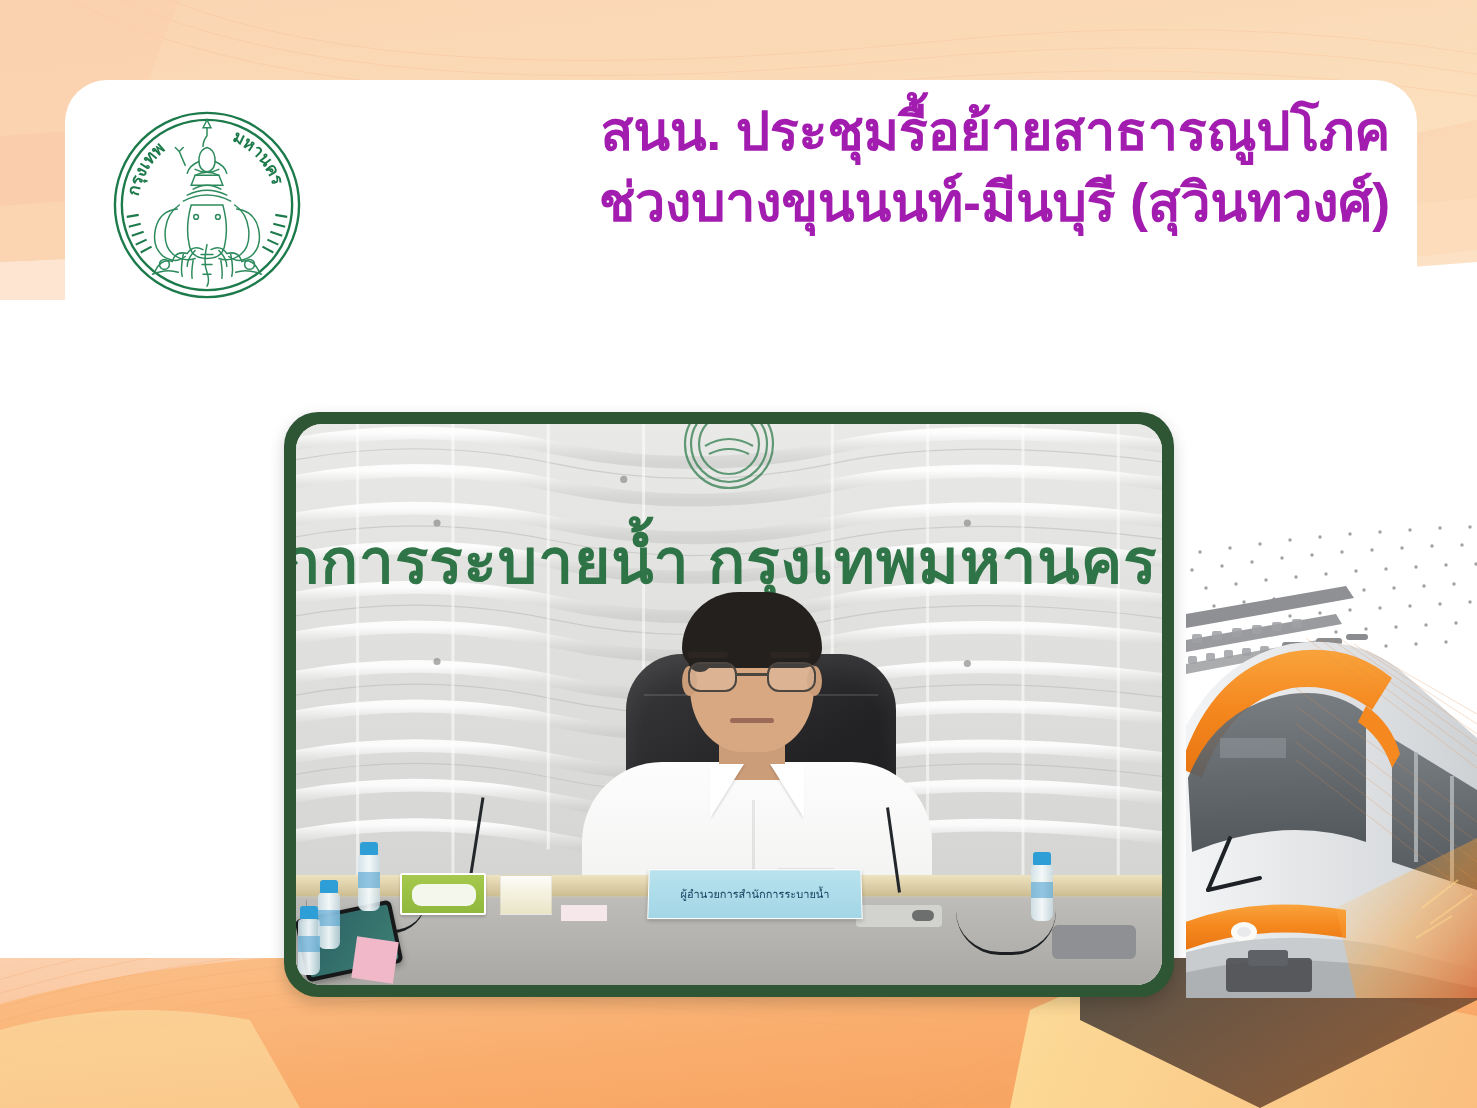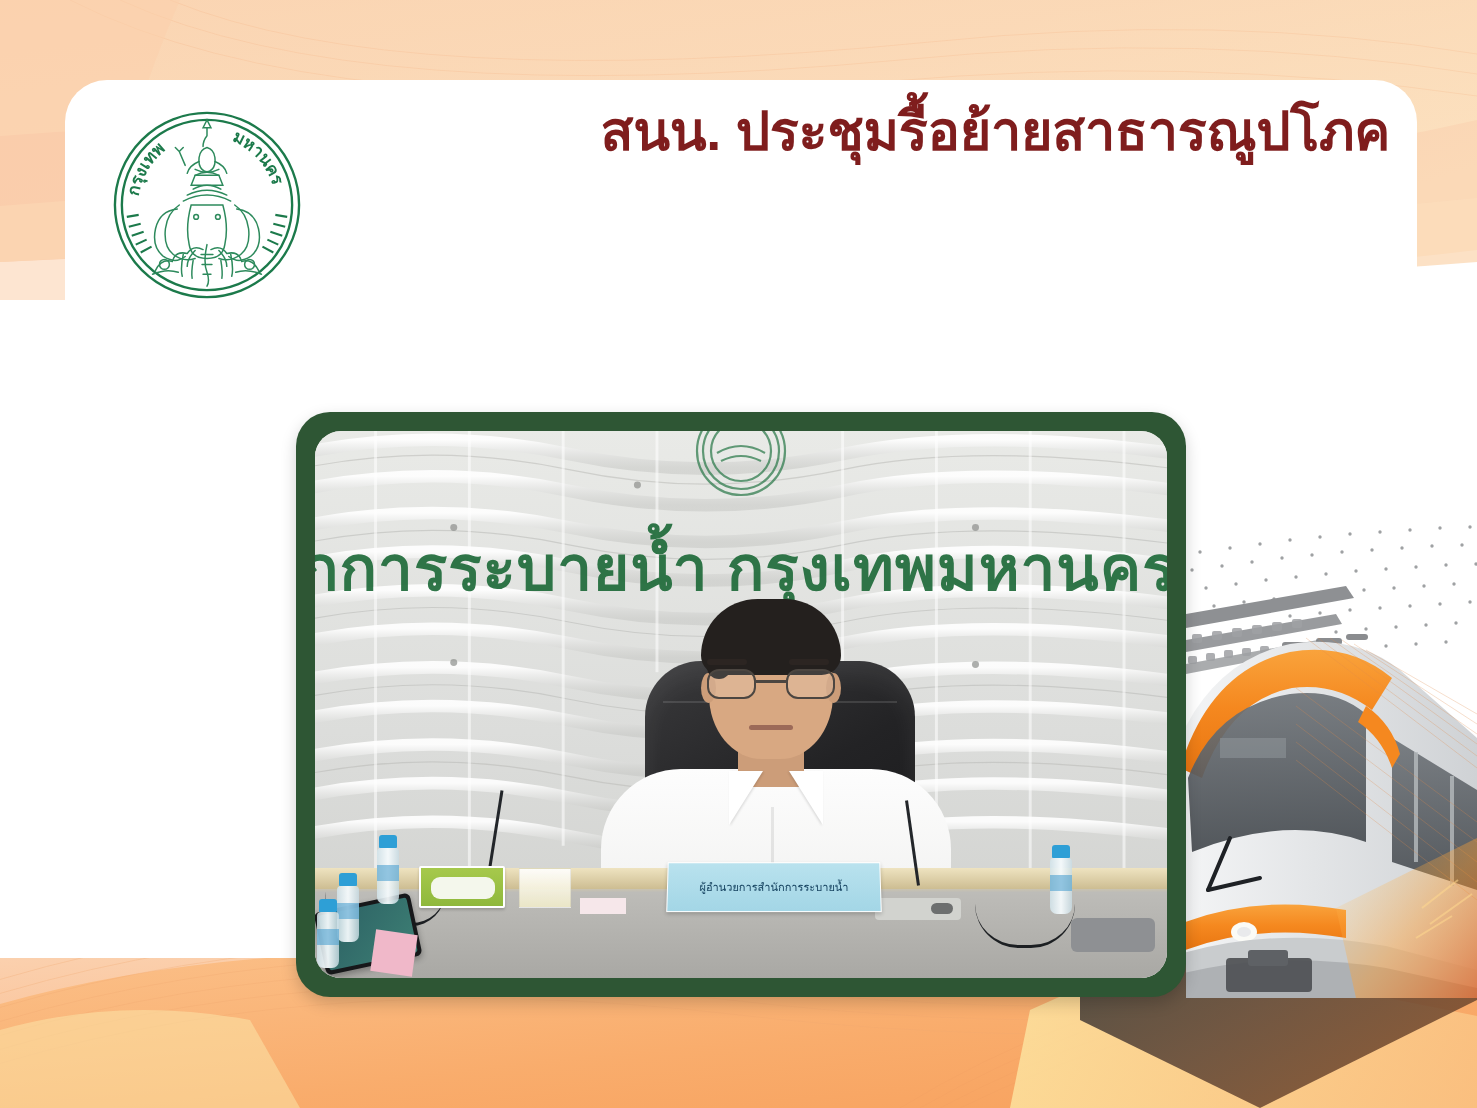--- a/index.html
+++ b/index.html
@@ -43,37 +43,37 @@
   }
   .seal svg { width:198px; height:198px; display:block; }
 
   
   .headline {
     position:absolute;
     left:380px; top:96px;
     width:1010px;
     text-align:right;
     z-index:7;
-    color:#7f1d1d;
+    color:#a21caf;
     font-weight:bold;
     font-size:54px;
     line-height:1.32;
     letter-spacing:-0.3px;
     white-space:nowrap;
   }
   .headline .ln { display:block; }
 
   
   .photo-frame {
     position:absolute;
-    left:296px; top:412px;
+    left:284px; top:412px;
     width:890px; height:585px;
     background:#2e5634;
     border-radius:34px;
-    padding:19px;
+    padding:12px;
     z-index:9;
     box-shadow:0 6px 16px rgba(0,0,0,.18);
   }
   .photo {
     position:relative;
     width:100%; height:100%;
     border-radius:26px;
     overflow:hidden;
     background:#d8d9d6;
   }
@@ -380,20 +380,21 @@
       <path d="M78,60 l-6,-14 M72,46 l-4,-4 M72,46 l4,-4"></path>
 
       <path d="M76,150 q-3,14 -1,22 M124,150 q3,14 1,22"></path>
       <path d="M86,156 q-2,12 -1,18 M114,156 q2,12 1,18"></path>
     </g>
   </svg>
 </div>
 
 <div class="headline">
   <span class="ln">สนน. ประชุมรื้อย้ายสาธารณูปโภค</span>
+  <span class="ln">ช่วงบางขุนนนท์-มีนบุรี (สุวินทวงศ์)</span>
 </div>
 
 <div class="train-wrap">
   <svg width="291" height="560" viewBox="0 0 291 560" xmlns="http://www.w3.org/2000/svg">
     <defs>
       <linearGradient id="tOr" x1="0" y1="0" x2="0" y2="1">
         <stop offset="0%" stop-color="#f9a33c"></stop>
         <stop offset="45%" stop-color="#f5881f"></stop>
         <stop offset="100%" stop-color="#e87410"></stop>
       </linearGradient>

